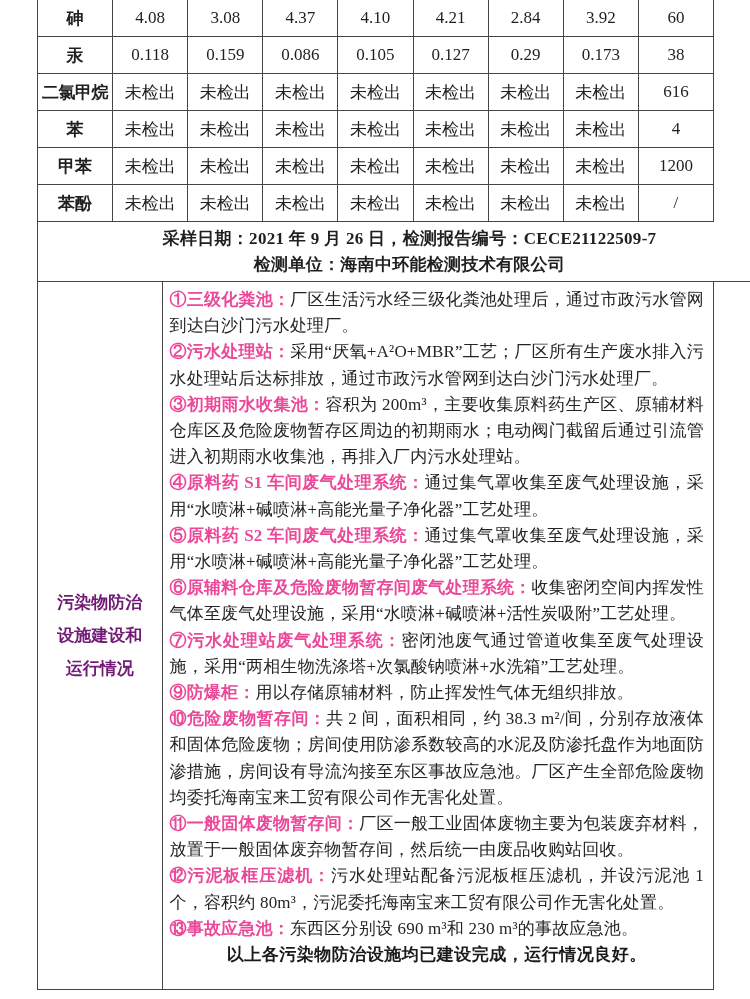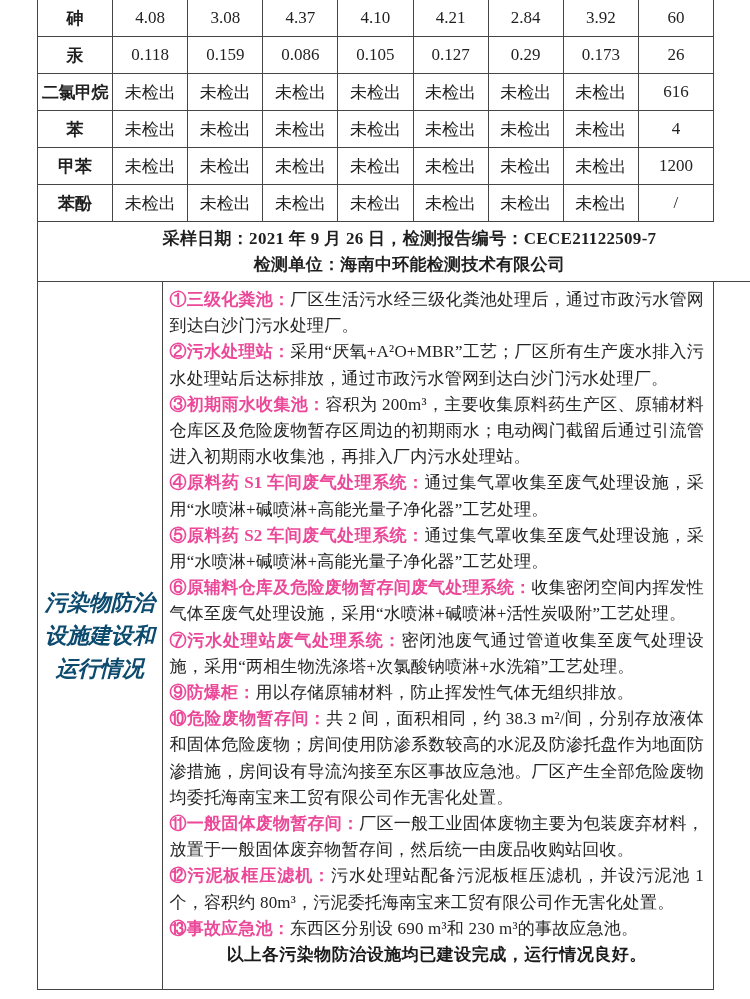--- a/index.html
+++ b/index.html
@@ -36,23 +36,22 @@
   
   .section{
     box-sizing:border-box;width:677px;height:708px;
     border:1.5px solid #454545;border-top:none;
     display:flex;
   }
   .section-label{
     box-sizing:border-box;flex:0 0 124.5px;
     border-right:1.5px solid #454545;
     display:flex;flex-direction:column;justify-content:center;align-items:center;
-    font-weight:bold;font-size:22px;line-height:33px;color:#0c4a6e;
+    font-weight:bold;font-size:17px;line-height:33px;color:#701a75;
     text-align:center;
-    font-style:italic;
   }
   .section-content{
     flex:1 1 auto;box-sizing:border-box;
     padding:5px 9px 0 7px;
     font-size:17px;line-height:26.2px;letter-spacing:0.2px;color:#242424;
     overflow:hidden;
   }
   .section-content p{margin:0;text-align:justify;}
   .section-content p.closing{text-align:center;font-weight:bold;letter-spacing:0.5px;color:#1a1a1a;}
   .head{font-weight:bold;color:#ec4899;}
@@ -78,21 +77,21 @@
         </tr>
         <tr>
           <td class="name">汞</td>
           <td>0.118</td>
           <td>0.159</td>
           <td>0.086</td>
           <td>0.105</td>
           <td>0.127</td>
           <td>0.29</td>
           <td>0.173</td>
-          <td class="limit">26</td>
+          <td class="limit">38</td>
         </tr>
         <tr>
           <td class="name-small">二氯甲烷</td>
           <td>未检出</td>
           <td>未检出</td>
           <td>未检出</td>
           <td>未检出</td>
           <td>未检出</td>
           <td>未检出</td>
           <td>未检出</td>

